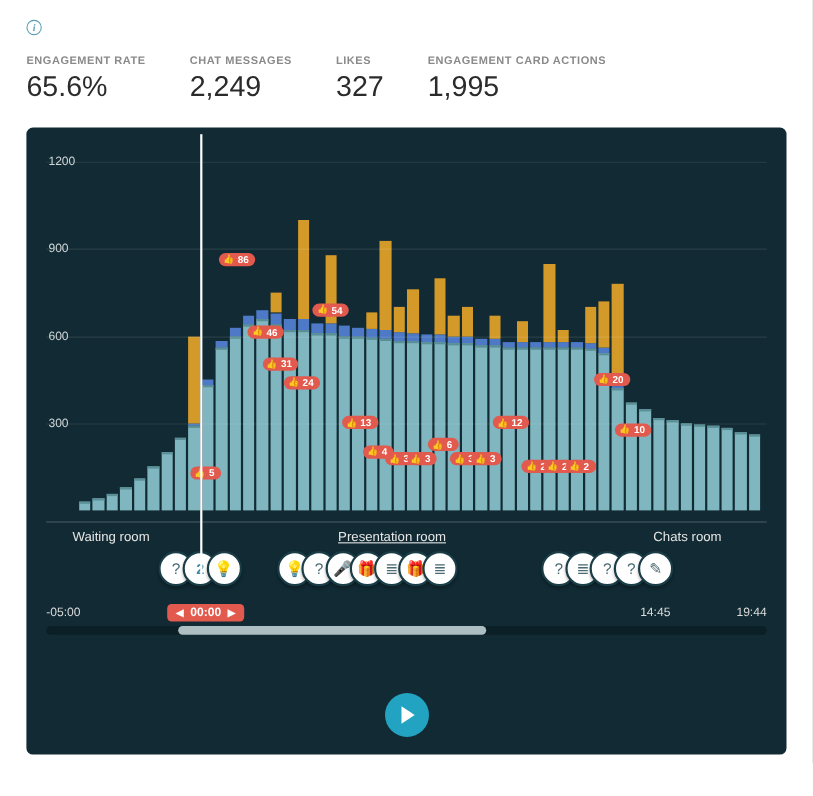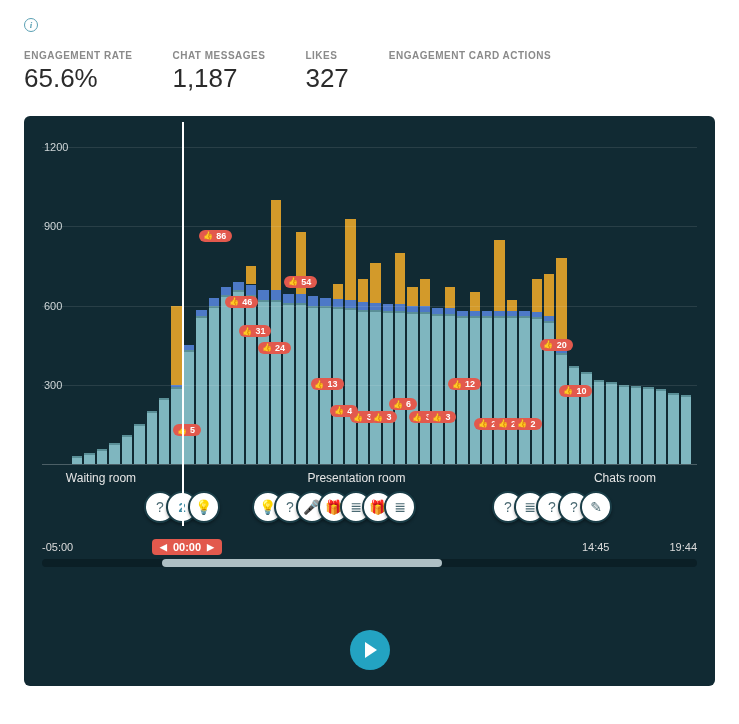--- a/index.html
+++ b/index.html
@@ -42,21 +42,21 @@
   .seg-att{ background:#7fb6bf; border-top:2px solid #5a8f97;}
   .seg-chat{ background:#4d79c7;}
   .seg-actions{ background:#d39a2a; position:absolute; left:0; right:0;}
   .scrubber{ position:absolute; top:-12px; bottom:-62px; width:2px; background:#fff; left:140px; z-index:4; }
   .like-badge{
     position:absolute; background:#e2594d; color:#fff; font-size:9px; font-weight:600;
     padding:1px 6px 1px 4px; border-radius:8px; display:flex; align-items:center; gap:3px; z-index:3;
     white-space:nowrap;
   }
   .like-thumb{ font-size:8px; }
-  .rooms{ display:flex; font-size:12px; color:#e6e6e6; text-align:center;}
+  .rooms{ display:flex; font-size:12px; color:#e6e6e6; margin-top:10px; text-align:center;}
   .rooms > div{ border-top:1px solid rgba(255,255,255,.25); padding-top:6px;}
   .icon-row{ position:relative; height:44px; margin-top:6px;}
   .icon-stack{ position:absolute; display:flex; }
   .round-ico{
     width:32px; height:32px; background:#fff; border-radius:50%; border:2px solid #1a3d47;
     display:flex; align-items:center; justify-content:center; color:#4b6a73; font-size:14px; margin-left:-10px;
     box-shadow:0 2px 3px rgba(0,0,0,.3);
   }
   .round-ico.badge2{ background:#fff; color:#3d8aa3; font-weight:700; font-size:13px;}
   .timeline{ display:flex; justify-content:space-between; font-size:11px; color:#dcdcdc; margin-top:6px; align-items:center;}
@@ -80,28 +80,29 @@
   <span class="info-icon">i</span>
 </div>
 
 <div class="kpis" id="kpi-row">
     <div>
       <div class="kpi-label">ENGAGEMENT RATE</div>
       <div class="kpi-value">65.6%</div>
     </div>
     <div>
       <div class="kpi-label">CHAT MESSAGES</div>
-      <div class="kpi-value">1,187</div>
+      <div class="kpi-value">2,249</div>
     </div>
     <div>
       <div class="kpi-label">LIKES</div>
       <div class="kpi-value">327</div>
     </div>
     <div>
       <div class="kpi-label">ENGAGEMENT CARD ACTIONS</div>
+      <div class="kpi-value">1,995</div>
     </div>
   </div>
 
 <div class="panel">
 
 
   <div class="chart-wrap" id="chart-wrap">
     <div class="scrubber"></div>
     <div class="bars" id="bars">
         <div class="barcol">
@@ -386,21 +387,21 @@
         <span>20</span>
       </div>
       <div class="like-badge" style="left: 79%; top: 76%;">
         <span class="like-thumb">👍</span>
         <span>10</span>
       </div>
     </div>
 
   <div class="rooms" id="rooms">
       <div style="flex: 18 1 0%;">Waiting room</div>
-      <div style="flex: 60 1 0%;">Presentation room</div>
+      <div style="flex: 60 1 0%; text-decoration: underline;">Presentation room</div>
       <div style="flex: 22 1 0%;">Chats room</div>
     </div>
 
   <div class="icon-row" id="icon-row">
       <div class="icon-stack" style="left: 112px;">
         <div class="round-ico">?</div>
         <div class="round-ico badge2">2</div>
         <div class="round-ico">💡</div>
       </div>
       <div class="icon-stack" style="left: 220px;">

